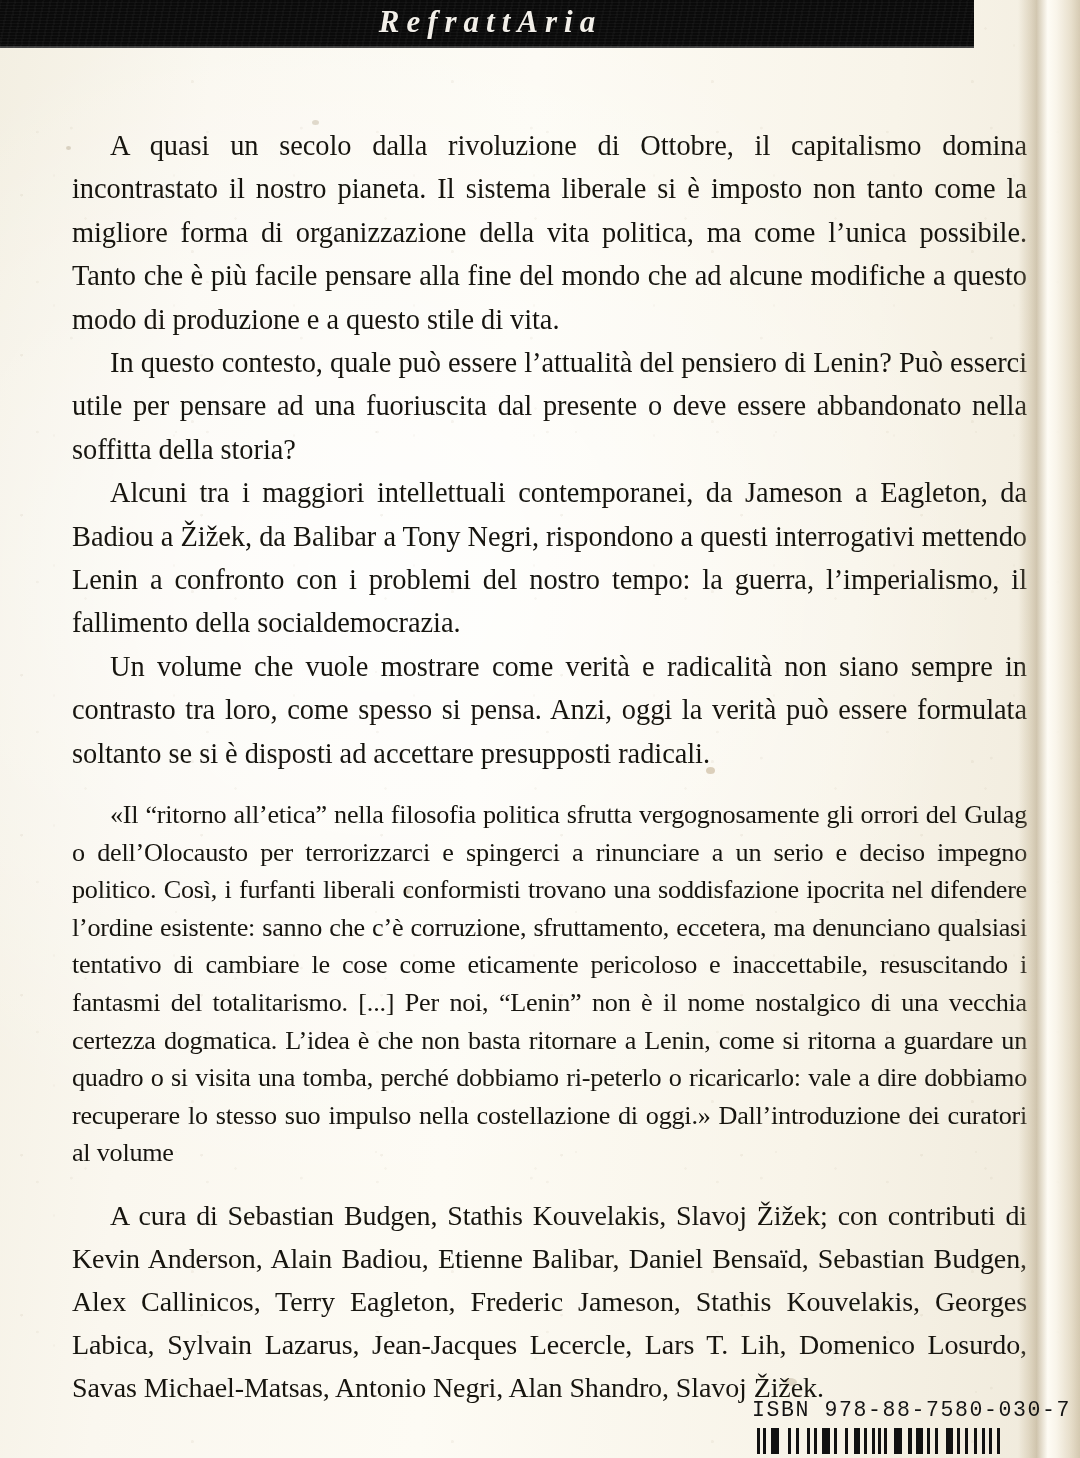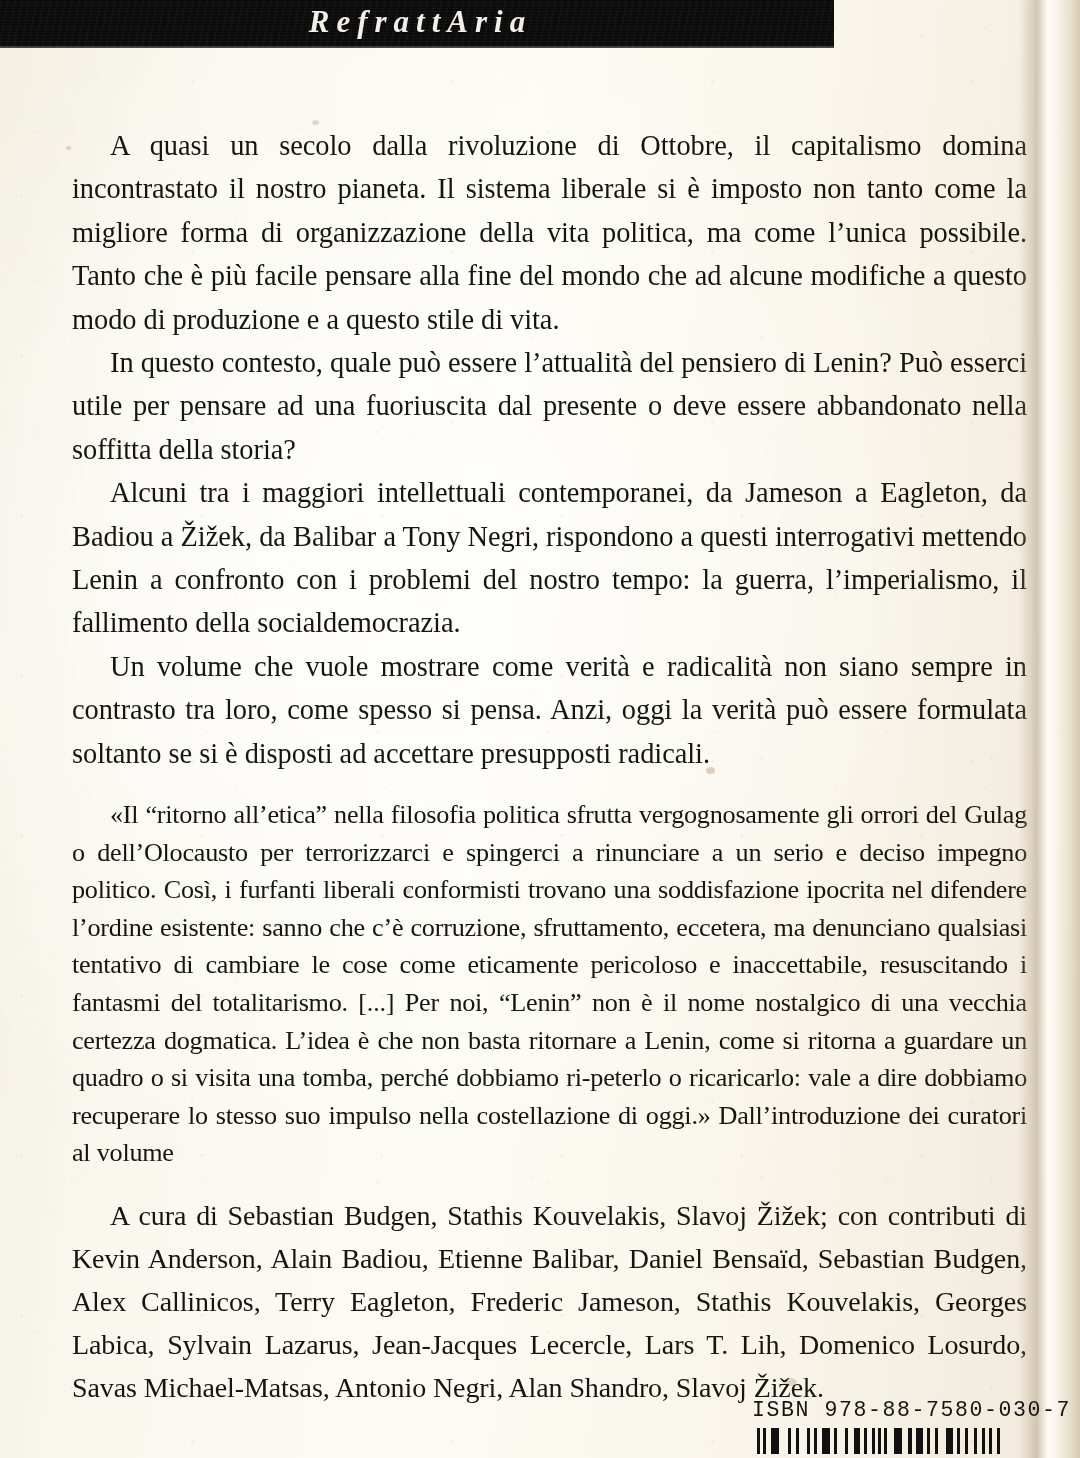--- a/index.html
+++ b/index.html
@@ -54,21 +54,21 @@
       rgba(250,246,236,0.85) 62%,
       rgba(214,200,172,0.40) 86%,
       rgba(190,174,142,0.55) 100%);
     pointer-events: none;
   }
 
   
   #banner {
     position: absolute;
     top: 0; left: 0;
-    width: 834px;
+    width: 974px;
     height: 48px;
     background: #0a0a0a;
     background-image:
       repeating-linear-gradient(0deg, rgba(255,255,255,.035) 0 1px, rgba(0,0,0,0) 1px 3px),
       repeating-linear-gradient(100deg, rgba(255,255,255,.025) 0 2px, rgba(0,0,0,0) 2px 7px);
     overflow: hidden;
   }
   #banner-title {
     position: absolute;
     left: 0; right: 0;

